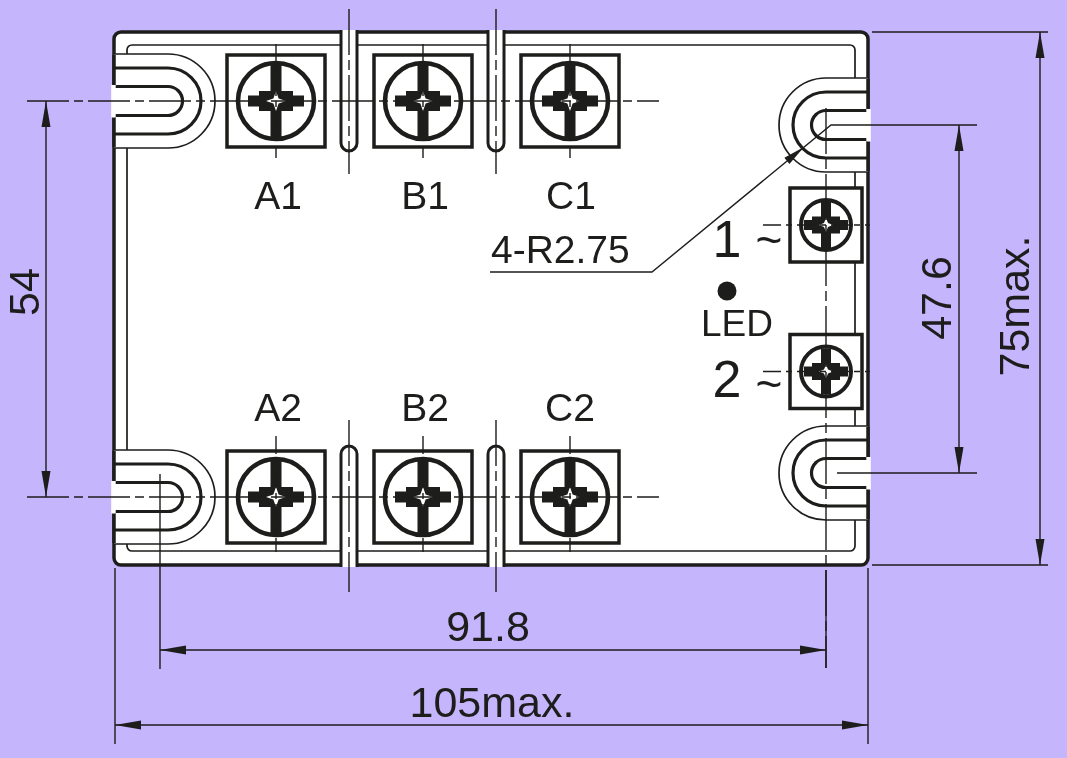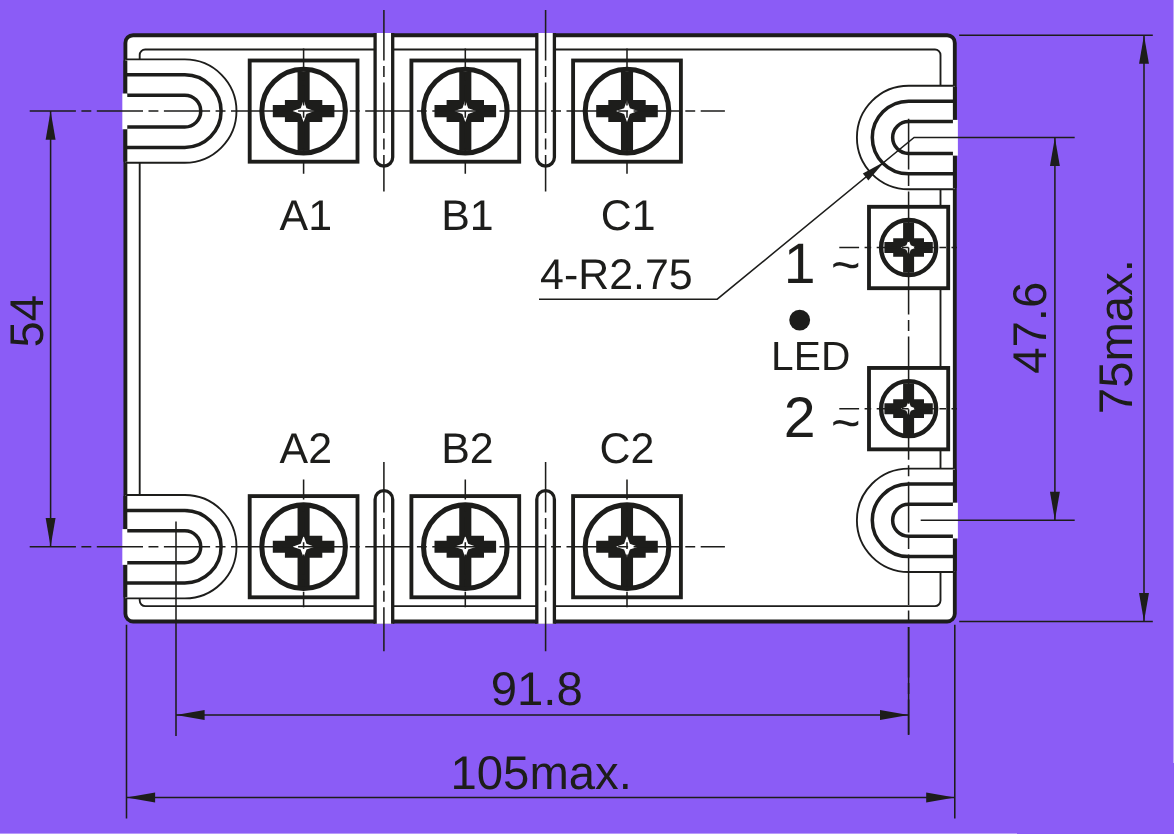--- a/index.html
+++ b/index.html
@@ -1,16 +1,16 @@
 <!DOCTYPE html>
 <html><head>
 <meta charset="utf-8">
 <style>
   html,body{margin:0;padding:0;background:#ffffff;}
-  .stage{position:relative;width:1067px;height:758px;background:#8b5cf6;overflow:hidden;
+  .stage{position:relative;width:1067px;height:758px;background:#c4b5fd;overflow:hidden;
          font-family:"Liberation Sans",sans-serif;}
   svg{display:block;}
   svg text{fill:#1d1d1b;font-family:"Liberation Sans",sans-serif;}
   .lbl{font-size:39px;}
   .dim{font-size:43px;}
   .big{font-size:52px;}
   .sine{font-size:46px;}
   .led-t{font-size:37px;}
   .note{font-size:39px;}
 </style>

